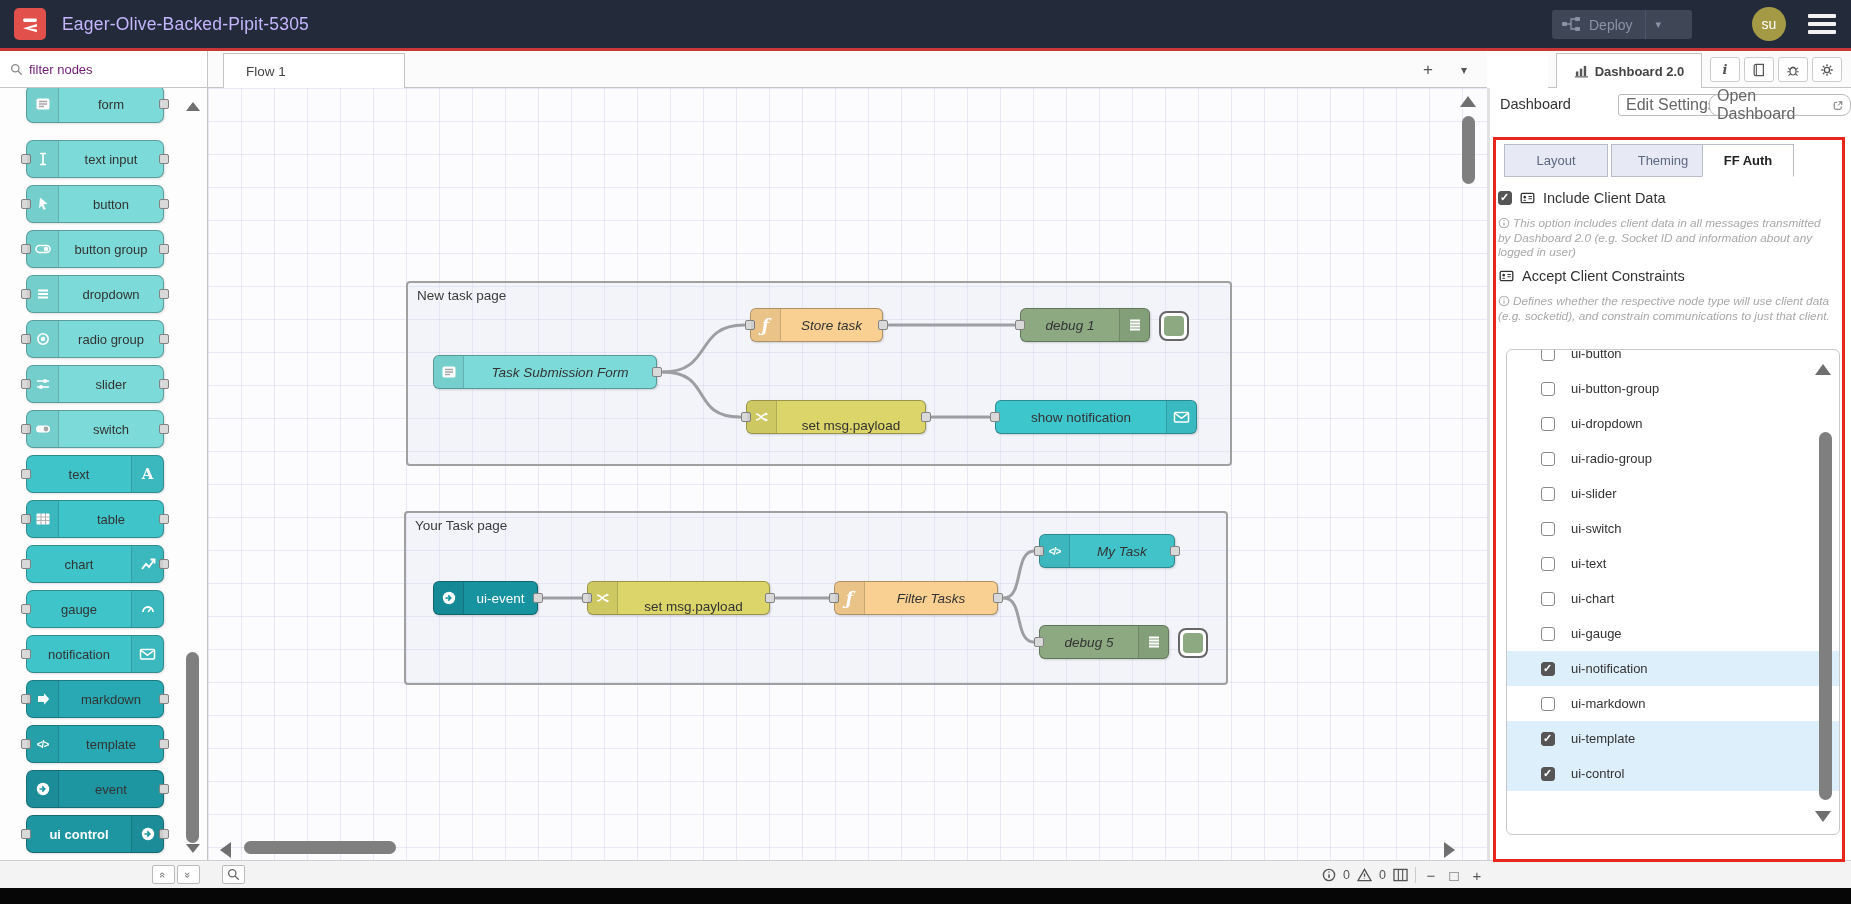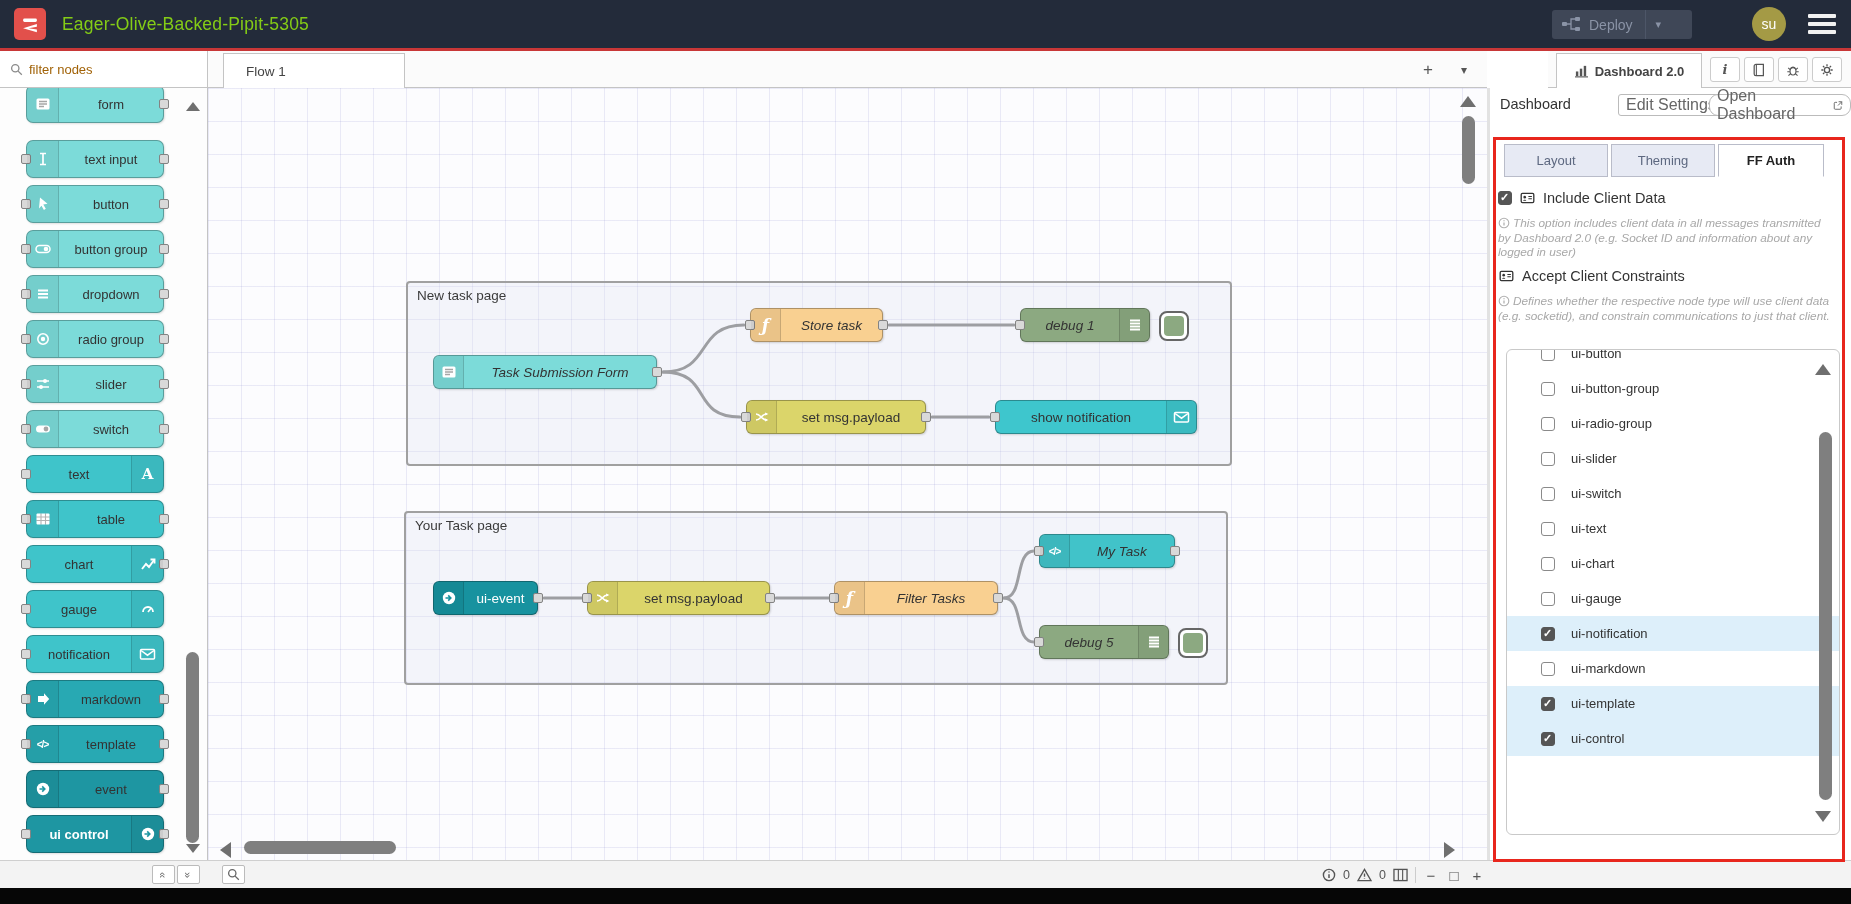--- a/index.html
+++ b/index.html
@@ -3,33 +3,33 @@
 <meta charset="utf-8">
 <style>
   * { margin:0; padding:0; box-sizing:border-box; }
   html,body { background:#fff; }
   body { font-family:"Liberation Sans", sans-serif; }
   #app { position:relative; width:1851px; height:904px; overflow:hidden; background:#fff; }
 
   
   #hdr { position:absolute; left:0; top:0; width:1851px; height:48px; background:#232b3a; }
   #logo { position:absolute; left:14px; top:8px; width:32px; height:32px; background:#e2504b; border-radius:5px; display:flex; align-items:center; justify-content:center; }
-  #hdr-title { position:absolute; left:62px; top:0; height:48px; display:flex; align-items:center; color:#84cc16; font-size:17.5px; letter-spacing:.2px; }
+  #hdr-title { position:absolute; left:62px; top:0; height:48px; display:flex; align-items:center; color:#c4b5fd; font-size:17.5px; letter-spacing:.2px; }
   #deploy { position:absolute; left:1552px; top:10px; width:140px; height:29px; background:#3f4757; border-radius:3px; display:flex; align-items:center; color:#8a93a6; font-size:14px; }
   #deploy .dp-ic { margin:0 8px 0 10px; display:flex; }
   #deploy .dp-caret { margin-left:12px; padding-left:10px; border-left:1px solid #4d5668; font-size:11px; line-height:29px; height:29px; }
   #avatar { position:absolute; left:1752px; top:7px; width:34px; height:34px; border-radius:50%; background:#a49a45; color:#fff; font-size:14px; display:flex; align-items:center; justify-content:center; }
   #burger { position:absolute; left:1808px; top:14px; width:28px; height:20px; display:flex; flex-direction:column; justify-content:space-between; }
   #burger i { display:block; height:4px; background:#f2f2f2; border-radius:1px; }
   #red-line { position:absolute; left:0; top:48px; width:1851px; height:3px; background:#c83737; }
 
   
   .topbar { position:absolute; top:51px; height:37px; background:#fbfbfb; border-bottom:1px solid #c4c4c4; }
   #search-row { left:0; width:208px; border-right:1px solid #c4c4c4; background:#fff; display:flex; align-items:center; padding-left:10px; gap:6px; }
-  #search-row .ph { color:#a16207; font-size:13px; }
+  #search-row .ph { color:#701a75; font-size:13px; }
   #flowtab-bar { left:208px; width:1279px; }
   #flow-tab { position:absolute; left:15px; top:2px; width:182px; height:35px; background:#fff; border:1px solid #c4c4c4; border-bottom:none; display:flex; align-items:center; padding-left:22px; font-size:13.5px; color:#444; }
   #tab-plus { position:absolute; left:1208px; top:8px; width:24px; height:22px; color:#555; font-size:17px; text-align:center; line-height:22px; }
   #tab-caret { position:absolute; left:1244px; top:8px; width:24px; height:22px; color:#555; font-size:12px; text-align:center; line-height:22px; }
   #sbtab-bar { left:1548px; width:361px; }
   #sb-tab { position:absolute; left:8px; top:2px; width:146px; height:35px; background:#fff; border:1px solid #c4c4c4; border-bottom:none; display:flex; align-items:center; justify-content:center; gap:6px; font-size:13px; font-weight:bold; color:#444; }
   .sb-btn { position:absolute; top:6px; width:30px; height:25px; background:#fff; border:1px solid #ccc; border-radius:3px; display:flex; align-items:center; justify-content:center; color:#555; }
   #sb-caret { position:absolute; left:316px; top:10px; color:#555; font-size:12px; }
 
   
@@ -54,21 +54,21 @@
   #pal-down { position:absolute; left:186px; top:756px; }
 
   
   #canvas { position:absolute; left:208px; top:88px; width:1279px; height:772px; background-color:#fcfcfe; background-image:linear-gradient(to right, rgba(100,100,190,.12) 1px, transparent 1px),linear-gradient(to bottom, rgba(100,100,190,.12) 1px, transparent 1px); background-size:33px 33px; overflow:hidden; }
   .group { position:absolute; border:2px solid #a0a0a0; border-radius:4px; background:rgba(214,219,238,.22); }
   .glabel { position:absolute; left:9px; top:5px; font-size:13.5px; color:#3b3b3b; }
   .node { position:absolute; height:34px; border-radius:6px; border:1px solid rgba(0,0,0,.3); box-shadow:1px 1px 2px rgba(0,0,0,.15); display:flex; align-items:center; font-size:13.5px; color:#333; }
   .node .strip { width:30px; }
   .node .pad-l { padding-left:30px; } .node .pad-r { padding-right:30px; }
   .it { font-style:italic; }
-  .c-form { background:#7cdbd9; } .c-fn { background:#f9d091; } .c-chg { background:#dbd56a; }
+  .c-form { background:#7cdbd9; } .c-fn { background:#f9d091; } .c-chg { background:#dbd56a;align-items:flex-end; }
   .c-dbg { background:#8ca981; } .c-notif { background:#3ec6cd; } .c-tmpl { background:#41c3c9; } .c-evt { background:#17929f; }
   .node .pp { top:11px; }
   .dtoggle { position:absolute; width:30px; height:30px; top:2px; border:2px solid #666; border-radius:8px; background:#fff; padding:3px; }
   .dtoggle i { display:block; width:100%; height:100%; background:#8ca981; border-radius:4px; }
   #wires { position:absolute; left:0; top:0; }
   .tri { width:0; height:0; position:absolute; }
   #cv-up { border-left:8px solid transparent; border-right:8px solid transparent; border-bottom:11px solid #6f6f6f; left:1252px; top:8px; }
   #cv-thumb-v { position:absolute; left:1254px; top:28px; width:13px; height:68px; background:#7f7f7f; border-radius:7px; }
   #cv-left { border-top:8px solid transparent; border-bottom:8px solid transparent; border-right:11px solid #6f6f6f; left:12px; top:754px; }
   #cv-right { border-top:8px solid transparent; border-bottom:8px solid transparent; border-left:11px solid #6f6f6f; left:1236px; top:754px; }
@@ -530,21 +530,21 @@
           </svg>
       </span>
     </div>
 
     <div class="sbt" style="left:14px;width:104px;">
         <span>Layout</span>
       </div>
     <div class="sbt" style="left:121px;width:104px;">
         <span>Theming</span>
       </div>
-    <div class="sbt active" style="left:228px;width:106px;text-align:center;">
+    <div class="sbt active" style="left:212px;width:92px;text-align:center;">
         <span>FF Auth</span>
       </div>
 
     <div id="inc-row" class="on">
       <span class="cb"></span>
       <svg width="17" height="14" viewBox="0 0 16 16">
           <rect x="0.8" y="2.8" width="14.4" height="10.4" rx="1.4" fill="none" stroke="#333" stroke-width="1.5"></rect>
           <circle cx="4.8" cy="7" r="1.5" fill="#333"></circle>
           <path d="M3 11.2c.4-1.6 3.2-1.6 3.6 0z" fill="#333"></path>
           <path d="M9 6.3h4M9 8.8h4" stroke="#333" stroke-width="1.3"></path>
@@ -575,20 +575,24 @@
     </div>
 
     <div id="ntlist">
       <div id="lrow0" class="lrow">
           <span class="cb"></span>
           <span>ui-button</span>
         </div>
       <div class="lrow">
           <span class="cb"></span>
           <span>ui-button-group</span>
+        </div>
+      <div class="lrow">
+          <span class="cb"></span>
+          <span>ui-dropdown</span>
         </div>
       <div class="lrow">
           <span class="cb"></span>
           <span>ui-radio-group</span>
         </div>
       <div class="lrow">
           <span class="cb"></span>
           <span>ui-slider</span>
         </div>
       <div class="lrow">

